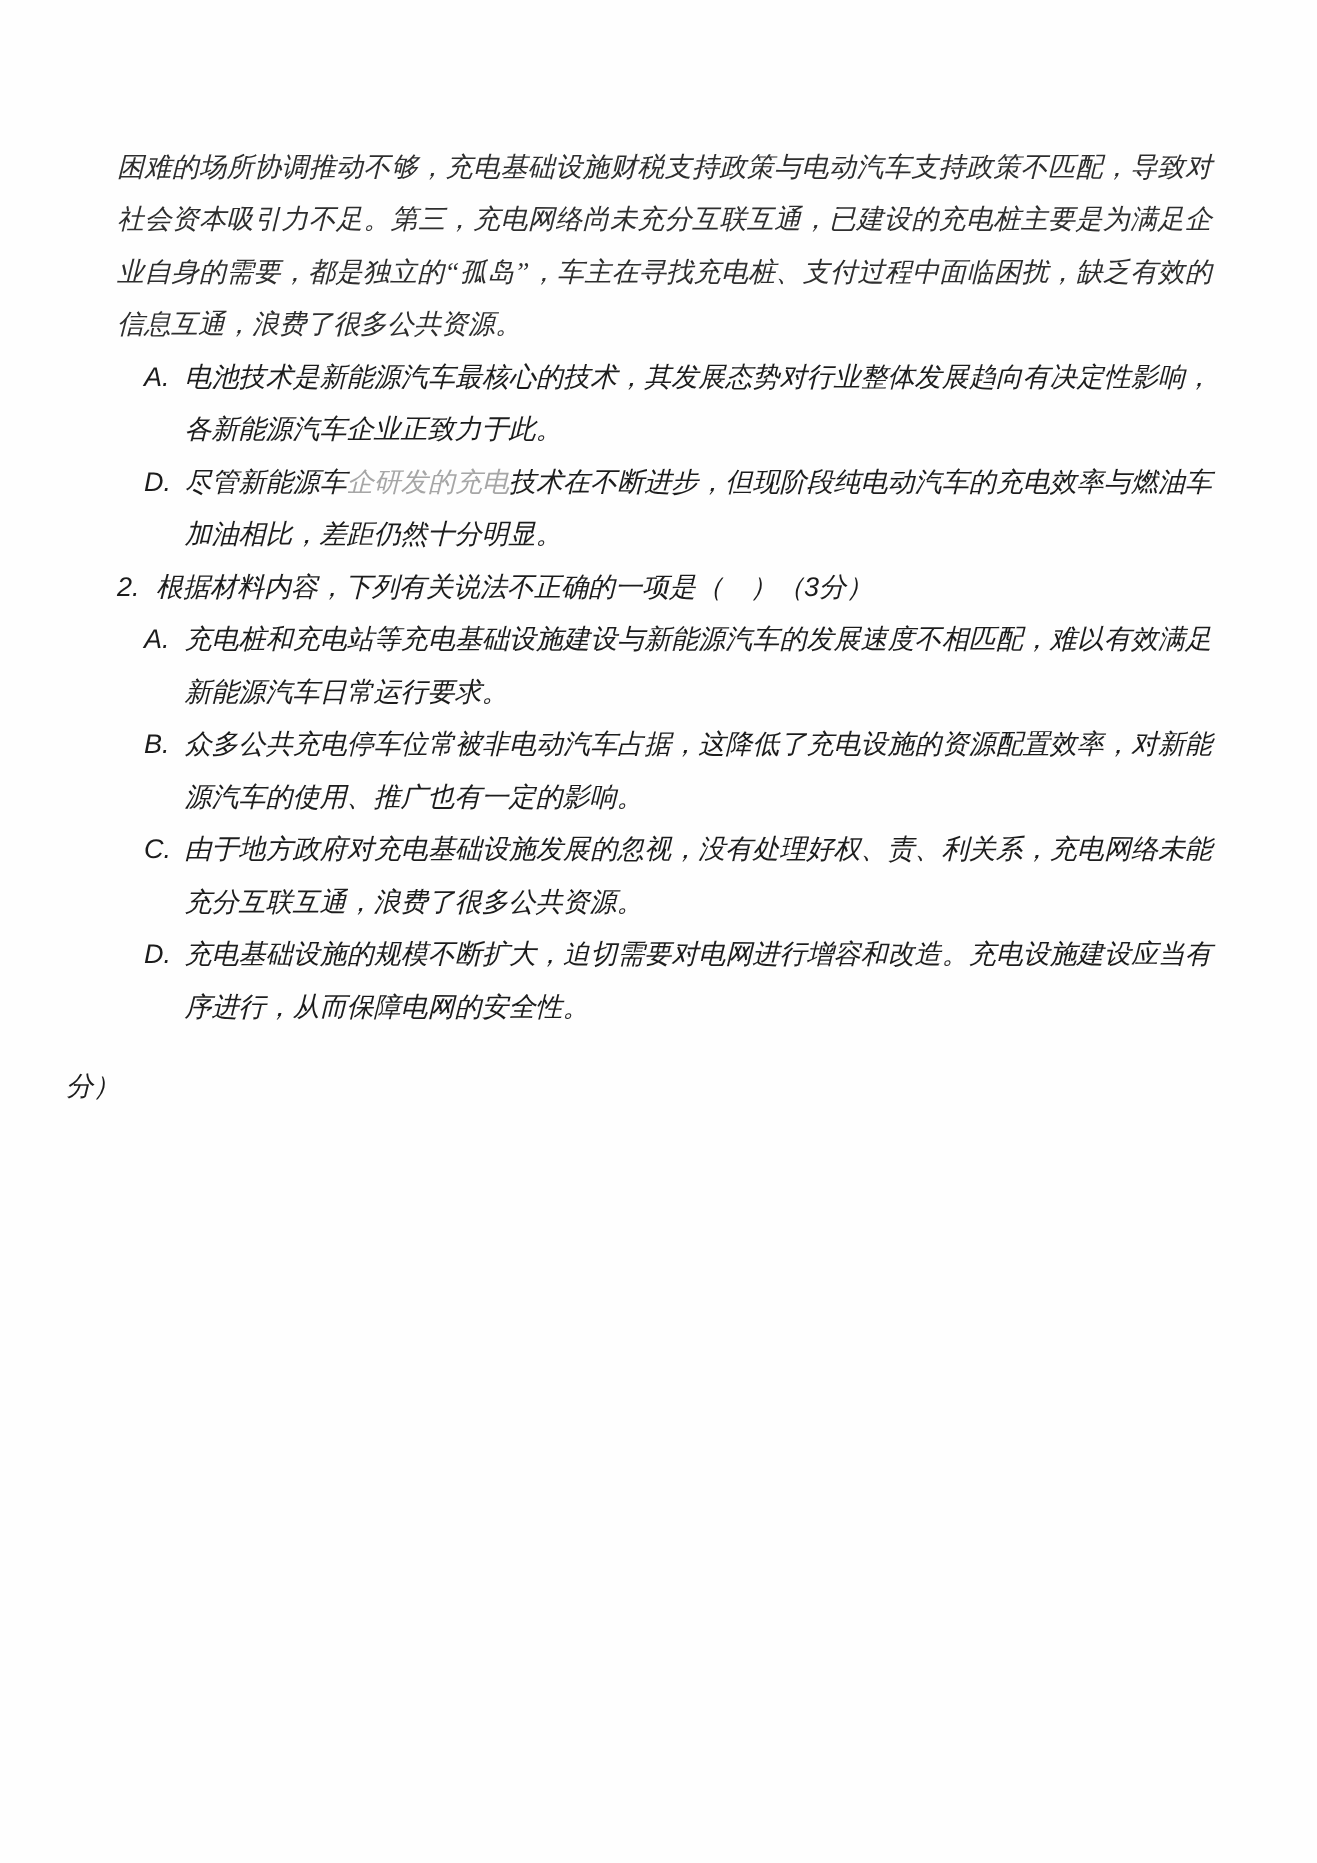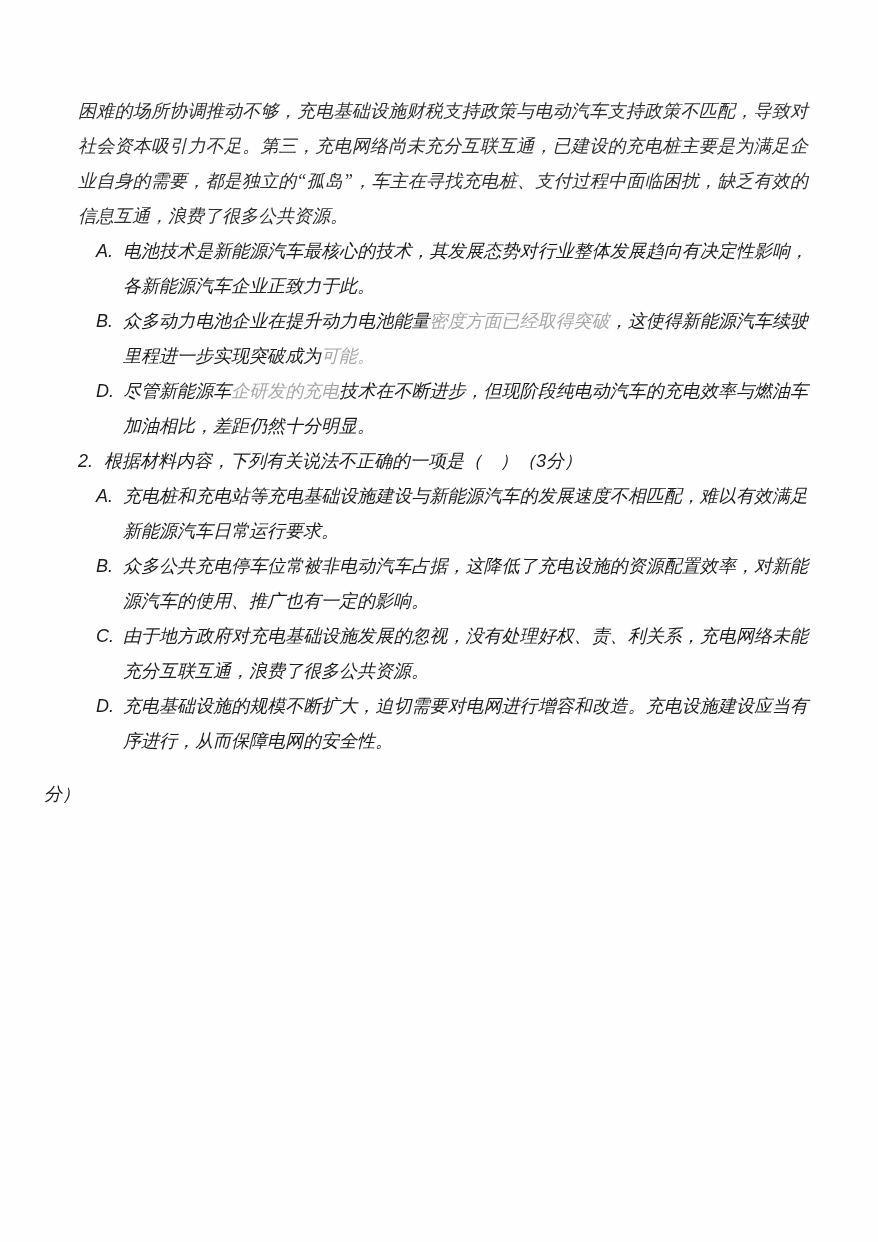--- a/index.html
+++ b/index.html
@@ -86,21 +86,20 @@
 <div class="page">
   <div class="content">
 
     <p class="body-para">困难的场所协调推动不够，充电基础设施财税支持政策与电动汽车支持政策不匹配，导致对社会资本吸引力不足。第三，充电网络尚未充分互联互通，已建设的充电桩主要是为满足企业自身的需要，都是独立的“孤岛”，车主在寻找充电桩、支付过程中面临困扰，缺乏有效的信息互通，浪费了很多公共资源。</p>
 
 
 
     <div class="questions">
         <div>
           <p class="option"><span class="opt-label">A.</span><span class="">电池技术是新能源汽车最核心的技术，其发展态势对行业整体发展趋向有决定性影响，各新能源汽车企业正致力于此。</span></p>
-          <p class="option"><span class="opt-label">B.</span><span class="">众多动力电池企业在提升动力电池能量</span><span class="seg-faded">密度方面已经取得突破</span><span class="">，这使得新能源汽车续驶里程进一步实现突破成为</span><span class="seg-faded">可能。</span></p>
           <p class="option"><span class="opt-label">D.</span><span class="">尽管新能源车</span><span class="seg-faded">企研发的充电</span><span class="">技术在不断进步，但现阶段纯电动汽车的充电效率与燃油车加油相比，差距仍然十分明显。</span></p>
         </div>
         <div>
           <p class="q-line"><span class="q-number">2.</span><span>根据材料内容，下列有关说法不正确的一项是（　）（3分）</span></p>
           <p class="option"><span class="opt-label">A.</span><span class="">充电桩和充电站等充电基础设施建设与新能源汽车的发展速度不相匹配，难以有效满足新能源汽车日常运行要求。</span></p>
           <p class="option"><span class="opt-label">B.</span><span class="">众多公共充电停车位常被非电动汽车占据，这降低了充电设施的资源配置效率，对新能源汽车的使用、推广也有一定的影响。</span></p>
           <p class="option"><span class="opt-label">C.</span><span class="">由于地方政府对充电基础设施发展的忽视，没有处理好权、责、利关系，充电网络未能充分互联互通，浪费了很多公共资源。</span></p>
           <p class="option"><span class="opt-label">D.</span><span class="">充电基础设施的规模不断扩大，迫切需要对电网进行增容和改造。充电设施建设应当有序进行，从而保障电网的安全性。</span></p>
         </div>
         <div>

